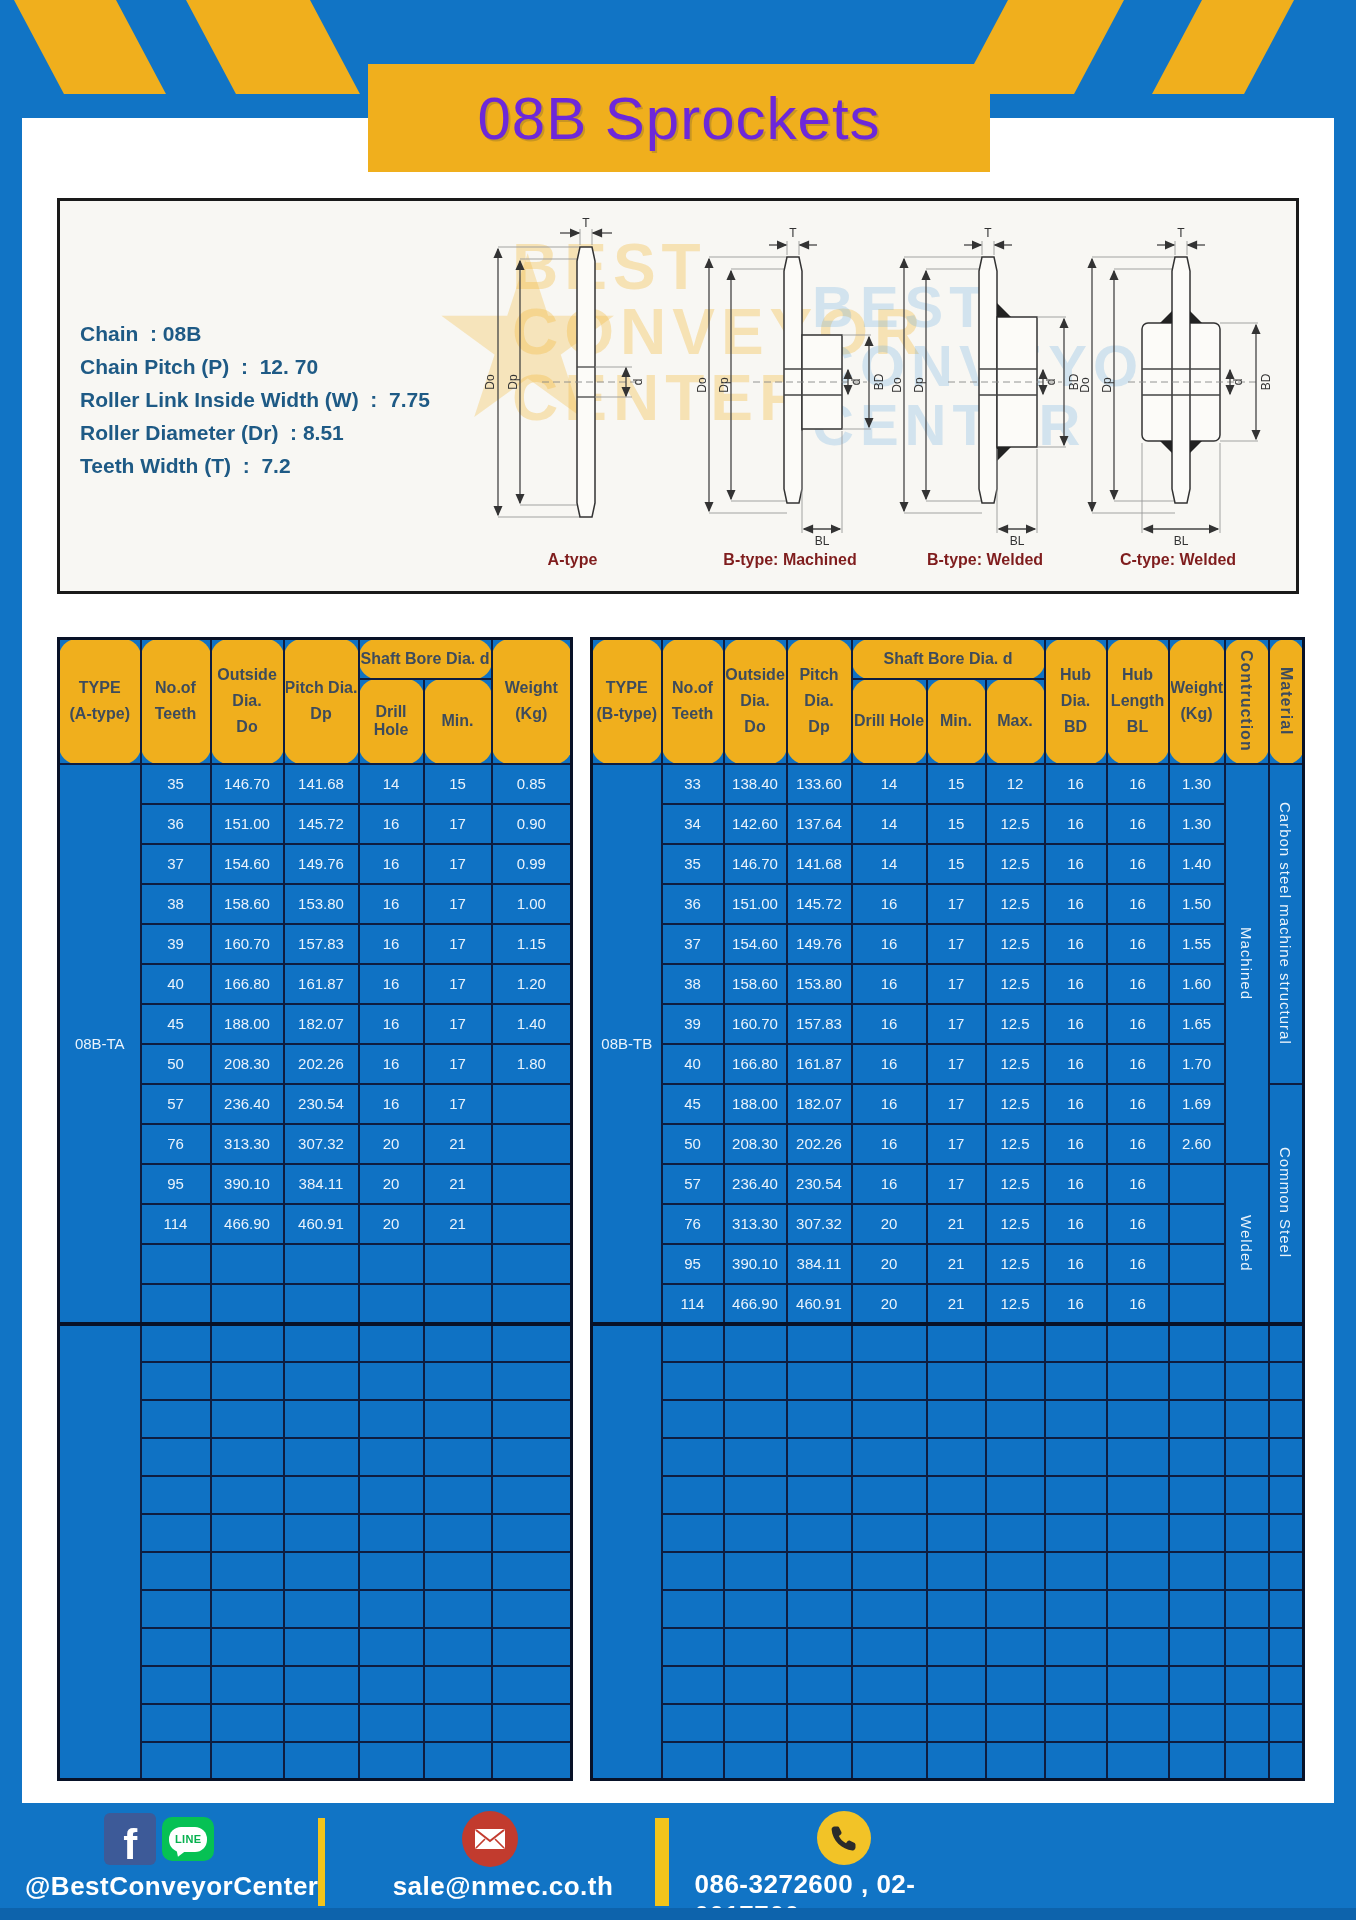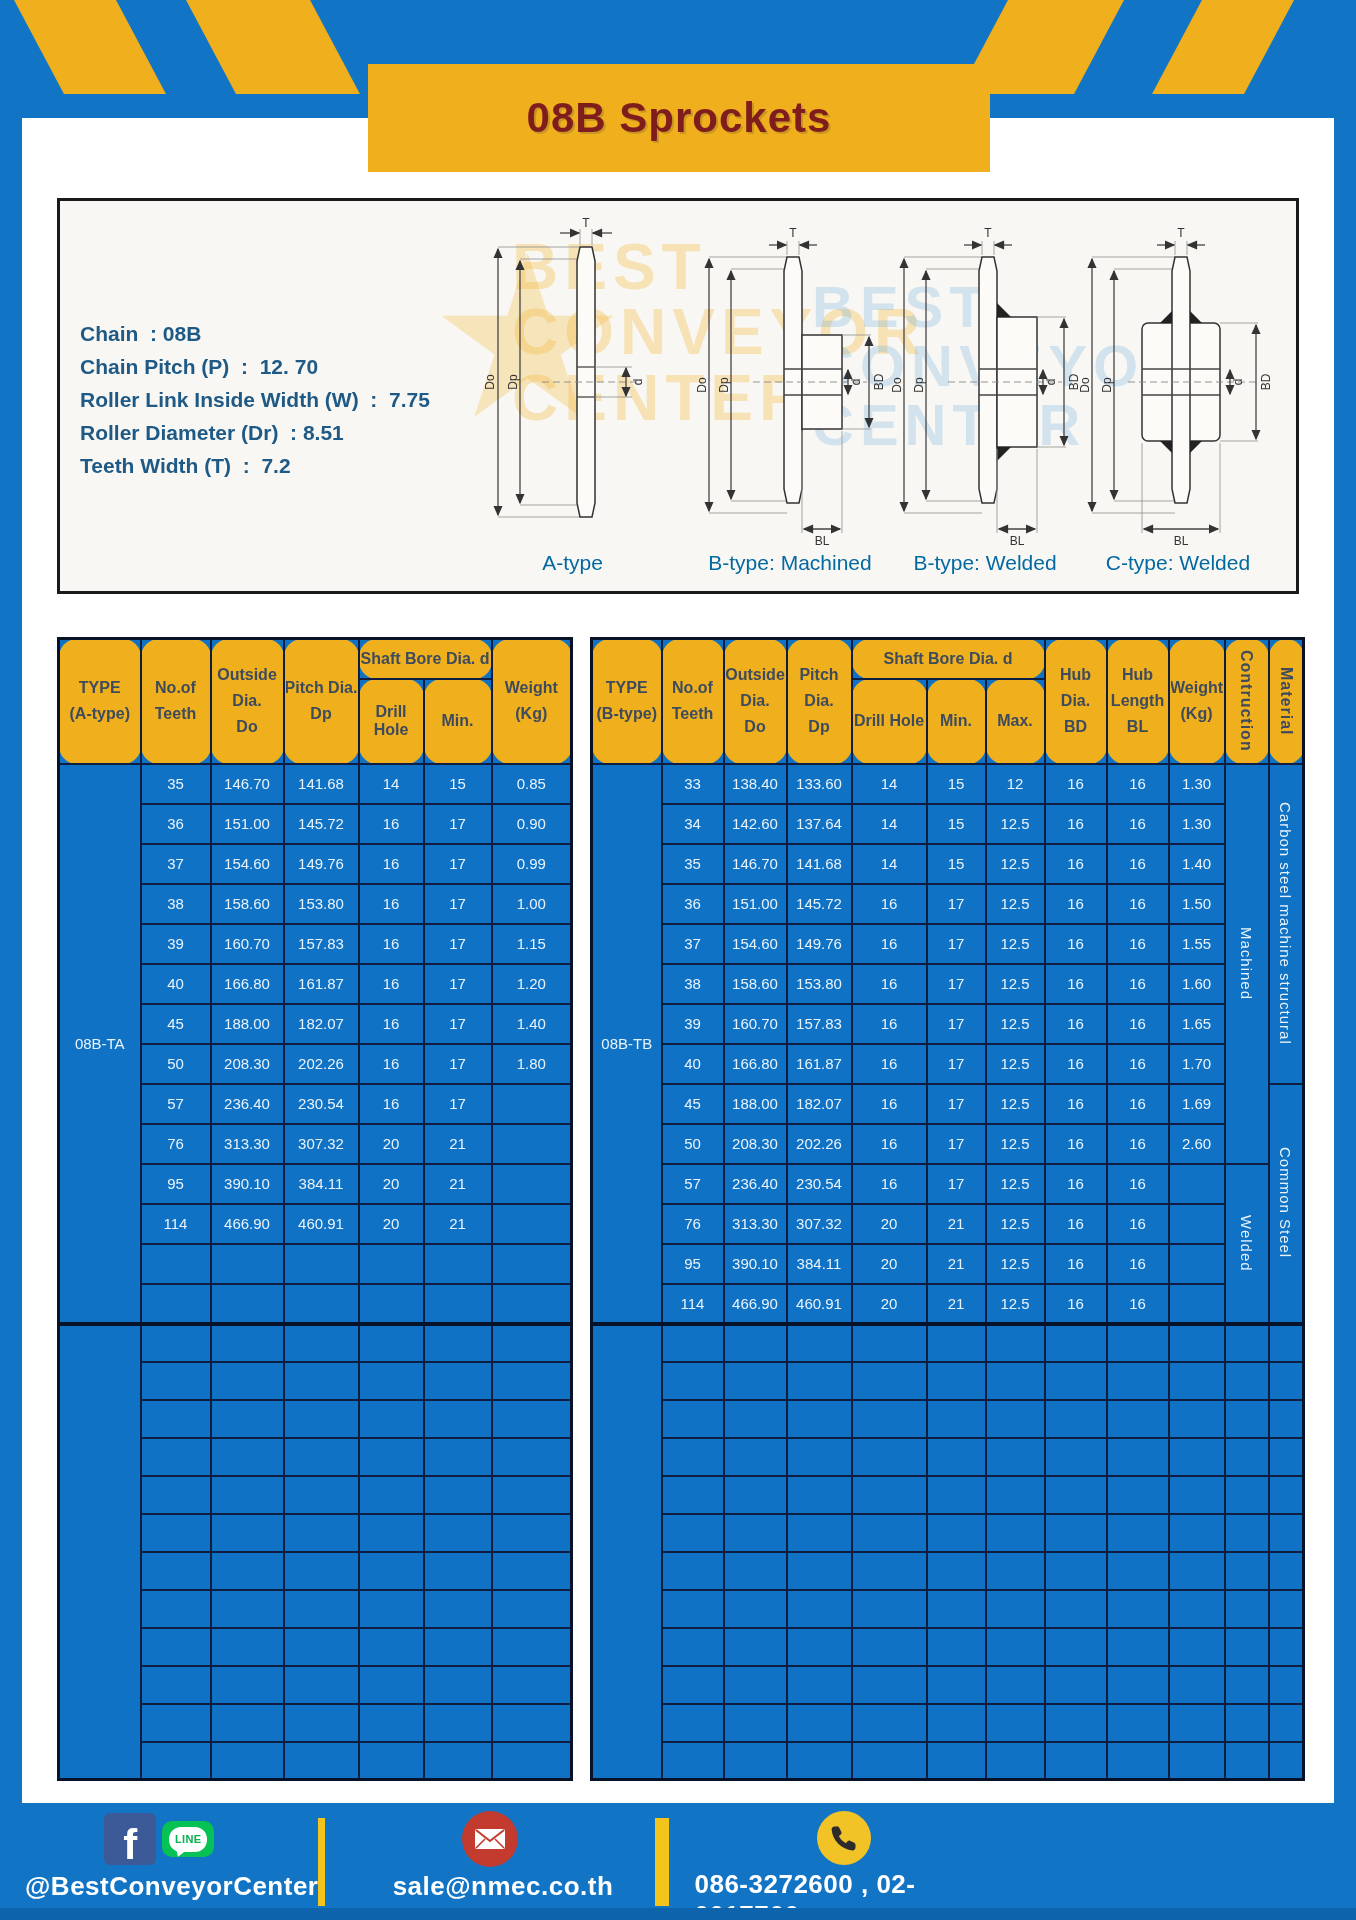--- a/index.html
+++ b/index.html
@@ -15,40 +15,40 @@
   .s2{left:186px;width:124px;}
   .s3{left:1008px;width:116px;}
   .s4{left:1202px;width:92px;}
   .side-frame{position:absolute;top:118px;width:22px;height:1685px;background:#1174C5;}
   .side-frame.left{left:0;}
   .side-frame.right{right:0;}
 
   
   .title-box{position:absolute;left:368px;top:64px;width:622px;height:108px;background:#F0AF1D;
              display:flex;align-items:center;justify-content:center;}
-  .title-box h1{margin:0;font-size:42px;font-weight:bold;color:#7f1d1d;letter-spacing:1px;
+  .title-box h1{margin:0;font-size:60px;font-weight:normal;color:#6d28d9;letter-spacing:1px;
                 text-shadow:2px 2px 0 rgba(20,40,60,0.18);}
 
   
   .content-box{position:absolute;left:57px;top:198px;width:1242px;height:396px;box-sizing:border-box;
                background:#F8F7F3;border:3px solid #1a1a1a;overflow:hidden;}
   .specs{position:absolute;left:20px;top:116px;z-index:3;}
   .spec-line{font-size:21px;font-weight:bold;color:#1E5A85;line-height:33px;white-space:pre;}
 
   .watermark{position:absolute;z-index:0;font-weight:800;pointer-events:none;line-height:1.02;letter-spacing:6px;}
   .wm-star{left:378px;top:36px;font-size:200px;color:rgba(243,186,60,0.30);letter-spacing:0;}
   .wm-1{left:452px;top:34px;font-size:64px;color:rgba(243,186,60,0.34);}
   .wm-2{left:752px;top:76px;font-size:58px;color:rgba(100,170,225,0.26);}
 
   .diagram{position:absolute;top:16px;z-index:2;}
   .dg-a{left:420px;}
   .dg-b1{left:635px;}
   .dg-b2{left:830px;}
   .dg-c{left:1018px;}
-  .caption{position:absolute;top:350px;z-index:3;font-size:21px;color:#0369a1;text-align:center;}
+  .caption{position:absolute;top:350px;z-index:3;font-size:16px;color:#7f1d1d;text-align:center;font-weight:bold;}
   .cap-a{left:420px;width:185px;}
   .cap-b1{left:635px;width:190px;}
   .cap-b2{left:830px;width:190px;}
   .cap-c{left:1018px;width:200px;}
   .diagram .dim{stroke:#444;stroke-width:1.3;fill:none;}
   .diagram .ext{stroke:#999;stroke-width:0.9;fill:none;}
   .diagram .cl{stroke:#888;stroke-width:0.9;stroke-dasharray:7 4;fill:none;}
   .diagram .part{fill:#FCFBF8;stroke:#333;stroke-width:1.5;}
   .diagram .weld{fill:#222;stroke:none;}
   .diagram text{font-family:"Liberation Sans",sans-serif;font-size:12px;fill:#333;}
@@ -76,21 +76,21 @@
   .fgroup{display:flex;flex-direction:column;align-items:center;justify-content:flex-start;padding-top:8px;}
   .g1{flex:0 0 310px;}
   .g2{flex:0 0 330px;}
   .g3{flex:0 0 328px;}
   .g4{flex:0 0 350px;}
   .fdiv{flex:0 0 7px;background:#F3C41B;height:88px;align-self:center;}
   .ficons{display:flex;gap:6px;align-items:center;height:56px;}
   .flabel{margin-top:4px;font-size:26px;font-weight:bold;color:#ffffff;letter-spacing:0.5px;margin-left:25px;}
   .fb-icon{width:52px;height:52px;background:#3D5A98;border-radius:6px;display:flex;align-items:flex-end;justify-content:center;}
   .fb-icon span{color:#fff;font-size:42px;font-weight:bold;line-height:0.95;}
-  .line-icon{width:52px;height:36px;background:#06C154;border-radius:10px;display:flex;align-items:center;justify-content:center;}
+  .line-icon{width:52px;height:44px;background:#06C154;border-radius:10px;display:flex;align-items:center;justify-content:center;}
   .line-bubble{position:relative;width:38px;height:25px;background:#fff;border-radius:12px;display:flex;align-items:center;justify-content:center;}
   .line-bubble span{color:#06B14E;font-weight:bold;font-size:11px;letter-spacing:0.3px;}
   .line-bubble::after{content:"";position:absolute;left:6px;bottom:-5px;width:0;height:0;
        border-left:4px solid transparent;border-right:5px solid transparent;border-top:7px solid #fff;transform:rotate(18deg);}
   .mail-icon{width:56px;height:56px;background:#C23B2E;border-radius:50%;display:flex;align-items:center;justify-content:center;}
   .globe-icon{width:54px;height:54px;background:#35A9E1;border-radius:50%;display:flex;align-items:center;justify-content:center;}
   .phone-icon{width:54px;height:54px;background:#F2C327;border-radius:50%;display:flex;align-items:center;justify-content:center;}
 </style>
 </head>
 <body>

